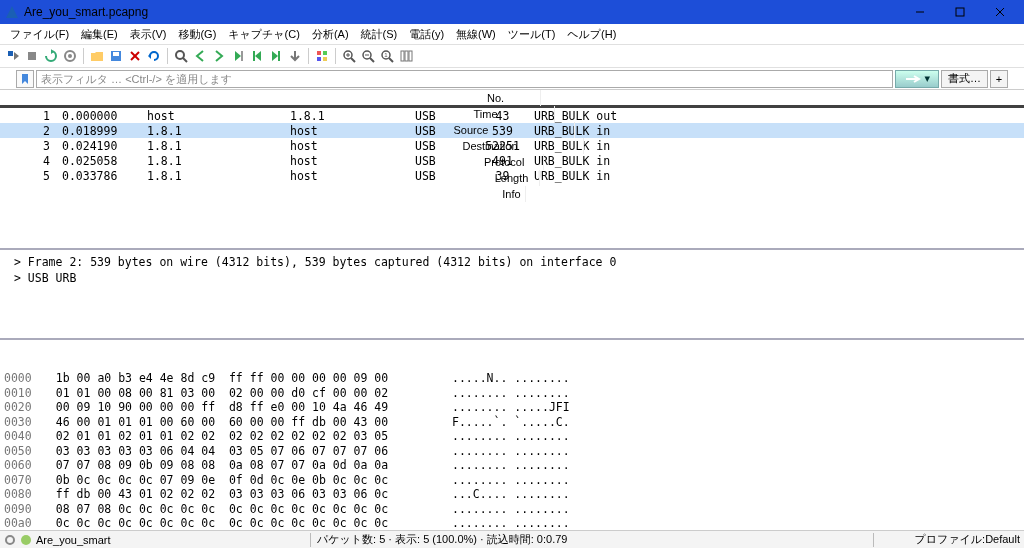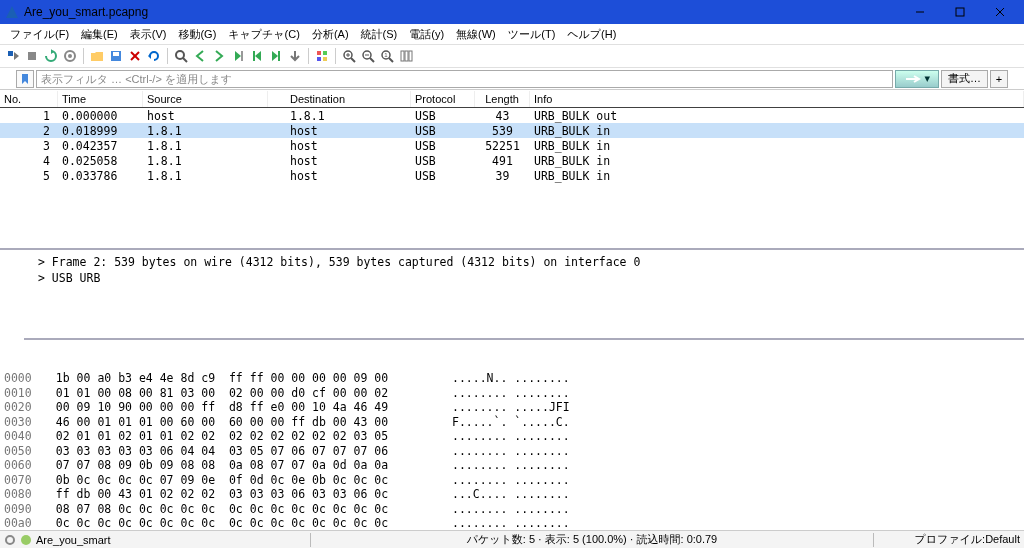--- a/index.html
+++ b/index.html
@@ -15,42 +15,42 @@
 .tb-btn { width: 18px; height: 18px; display: flex; align-items: center; justify-content: center; cursor: pointer; border-radius: 2px; }
 .tb-sep { width: 1px; height: 16px; background: #ccc; margin: 0 3px; }
 .filterbar { display: flex; align-items: center; height: 22px; padding: 1px 16px; border-bottom: 1px solid #ccc; gap: 2px; }
 .filter-icon-box { width: 18px; height: 18px; display:flex; align-items:center; justify-content:center; border:1px solid #aaa; background:#fafafa; }
 .filter-input { flex: 1; height: 18px; border: 1px solid #aaa; padding: 1px 4px; font-size: 11px; background: #fff; }
 .filter-input::placeholder { color: #888; }
 .filter-btn { height: 18px; padding: 0 8px; font-size: 11px; border: 1px solid #7aa; background: linear-gradient(#cfe, #9cc); cursor:pointer; display:flex; align-items:center; }
 .btn-expr { height: 18px; padding: 0 6px; border: 1px solid #aaa; background: #f4f4f4; cursor: pointer; font-size:11px; }
 .btn-plus { width: 18px; height: 18px; border: 1px solid #aaa; background: #f4f4f4; cursor: pointer; display:flex; align-items:center; justify-content:center; }
 .packet-list { flex: 0 0 auto; height: 160px; overflow: auto; border-bottom: 2px solid #aab; }
-.pl-header { display: flex; background: #fff; border-bottom: 1px solid #404040; font-size: 11px; height: 18px; align-items:center; position: sticky; top:0; }
+.pl-header { display: flex; background: #fff; border-bottom: 3px solid #404040; font-size: 11px; height: 18px; align-items:center; position: sticky; top:0;flex-direction:column; }
 .pl-header .col { padding: 2px 4px; border-right: 1px solid #eee; }
 .col-no { width: 58px; text-align:left; padding-left:4px; }
 .col-time { width: 85px; }
 .col-src { width: 125px; }
 .col-dst { width: 125px; margin-left: 18px; }
 .col-proto { width: 64px; }
 .col-len { width: 55px; text-align:center; padding-right:6px; }
 .col-info { flex: 1; }
 .pl-row { display: flex; font-family: Consolas, monospace; font-size: 11.5px; height: 15px; align-items:center; }
 .pl-row .col { padding: 0 4px; }
 .pl-row.selected { background: #c7e0f9; }
-.details-pane { height: 90px; overflow: auto; padding: 4px 14px; font-family: Consolas, monospace; font-size: 11.5px; background: #fff; border-bottom: 2px solid #aab; line-height: 16px; margin-left: 24px; }
+.details-pane { height: 90px; overflow: auto; padding: 4px 14px; font-family: Consolas, monospace; font-size: 11.5px; background: #fff; border-bottom: 2px solid #aab; line-height: 16px; }
 .details-pane .tree-row { white-space: pre; }
 .hex-pane { flex: 1; overflow: auto; padding: 2px 4px; font-family: Consolas, monospace; font-size: 11.5px; background: #fff; line-height: 14.5px; white-space: pre; }
 .hex-row { display:flex; }
 .hex-off { color:#777; width:38px; }
 .hex-bytes { width: 400px; }
 .hex-ascii { margin-left: 10px; }
 .statusbar { display: flex; align-items: center; height: 18px; border-top: 1px solid #ccc; font-size: 11px; padding: 0 4px; background: #f4f4f4; }
 .status-left { display:flex; align-items:center; gap:4px; flex: 0 0 300px; }
-.status-center { flex:1; text-align:center; }
+.status-center { flex:1; }
 .status-right { flex:0 0 140px; text-align:right; }
 .status-sep { width:1px; height:14px; background:#bbb; margin:0 6px; }
 .pane-container { position:relative; }
 svg { display:block; }
 </style>
 </head>
 <body>
 
 <div class="titlebar">
   <span class="icon">
@@ -263,21 +263,21 @@
         <div class="col col-no" style="text-align:right;padding-right:8px">2</div>
         <div class="col col-time">0.018999</div>
         <div class="col col-src">1.8.1</div>
         <div class="col col-dst">host</div>
         <div class="col col-proto">USB</div>
         <div class="col col-len">539</div>
         <div class="col col-info">URB_BULK in</div>
       </div>
       <div class="pl-row">
         <div class="col col-no" style="text-align:right;padding-right:8px">3</div>
-        <div class="col col-time">0.042357</div>
+        <div class="col col-time">0.024190</div>
         <div class="col col-src">1.8.1</div>
         <div class="col col-dst">host</div>
         <div class="col col-proto">USB</div>
         <div class="col col-len">52251</div>
         <div class="col col-info">URB_BULK in</div>
       </div>
       <div class="pl-row">
         <div class="col col-no" style="text-align:right;padding-right:8px">4</div>
         <div class="col col-time">0.025058</div>
         <div class="col col-src">1.8.1</div>

